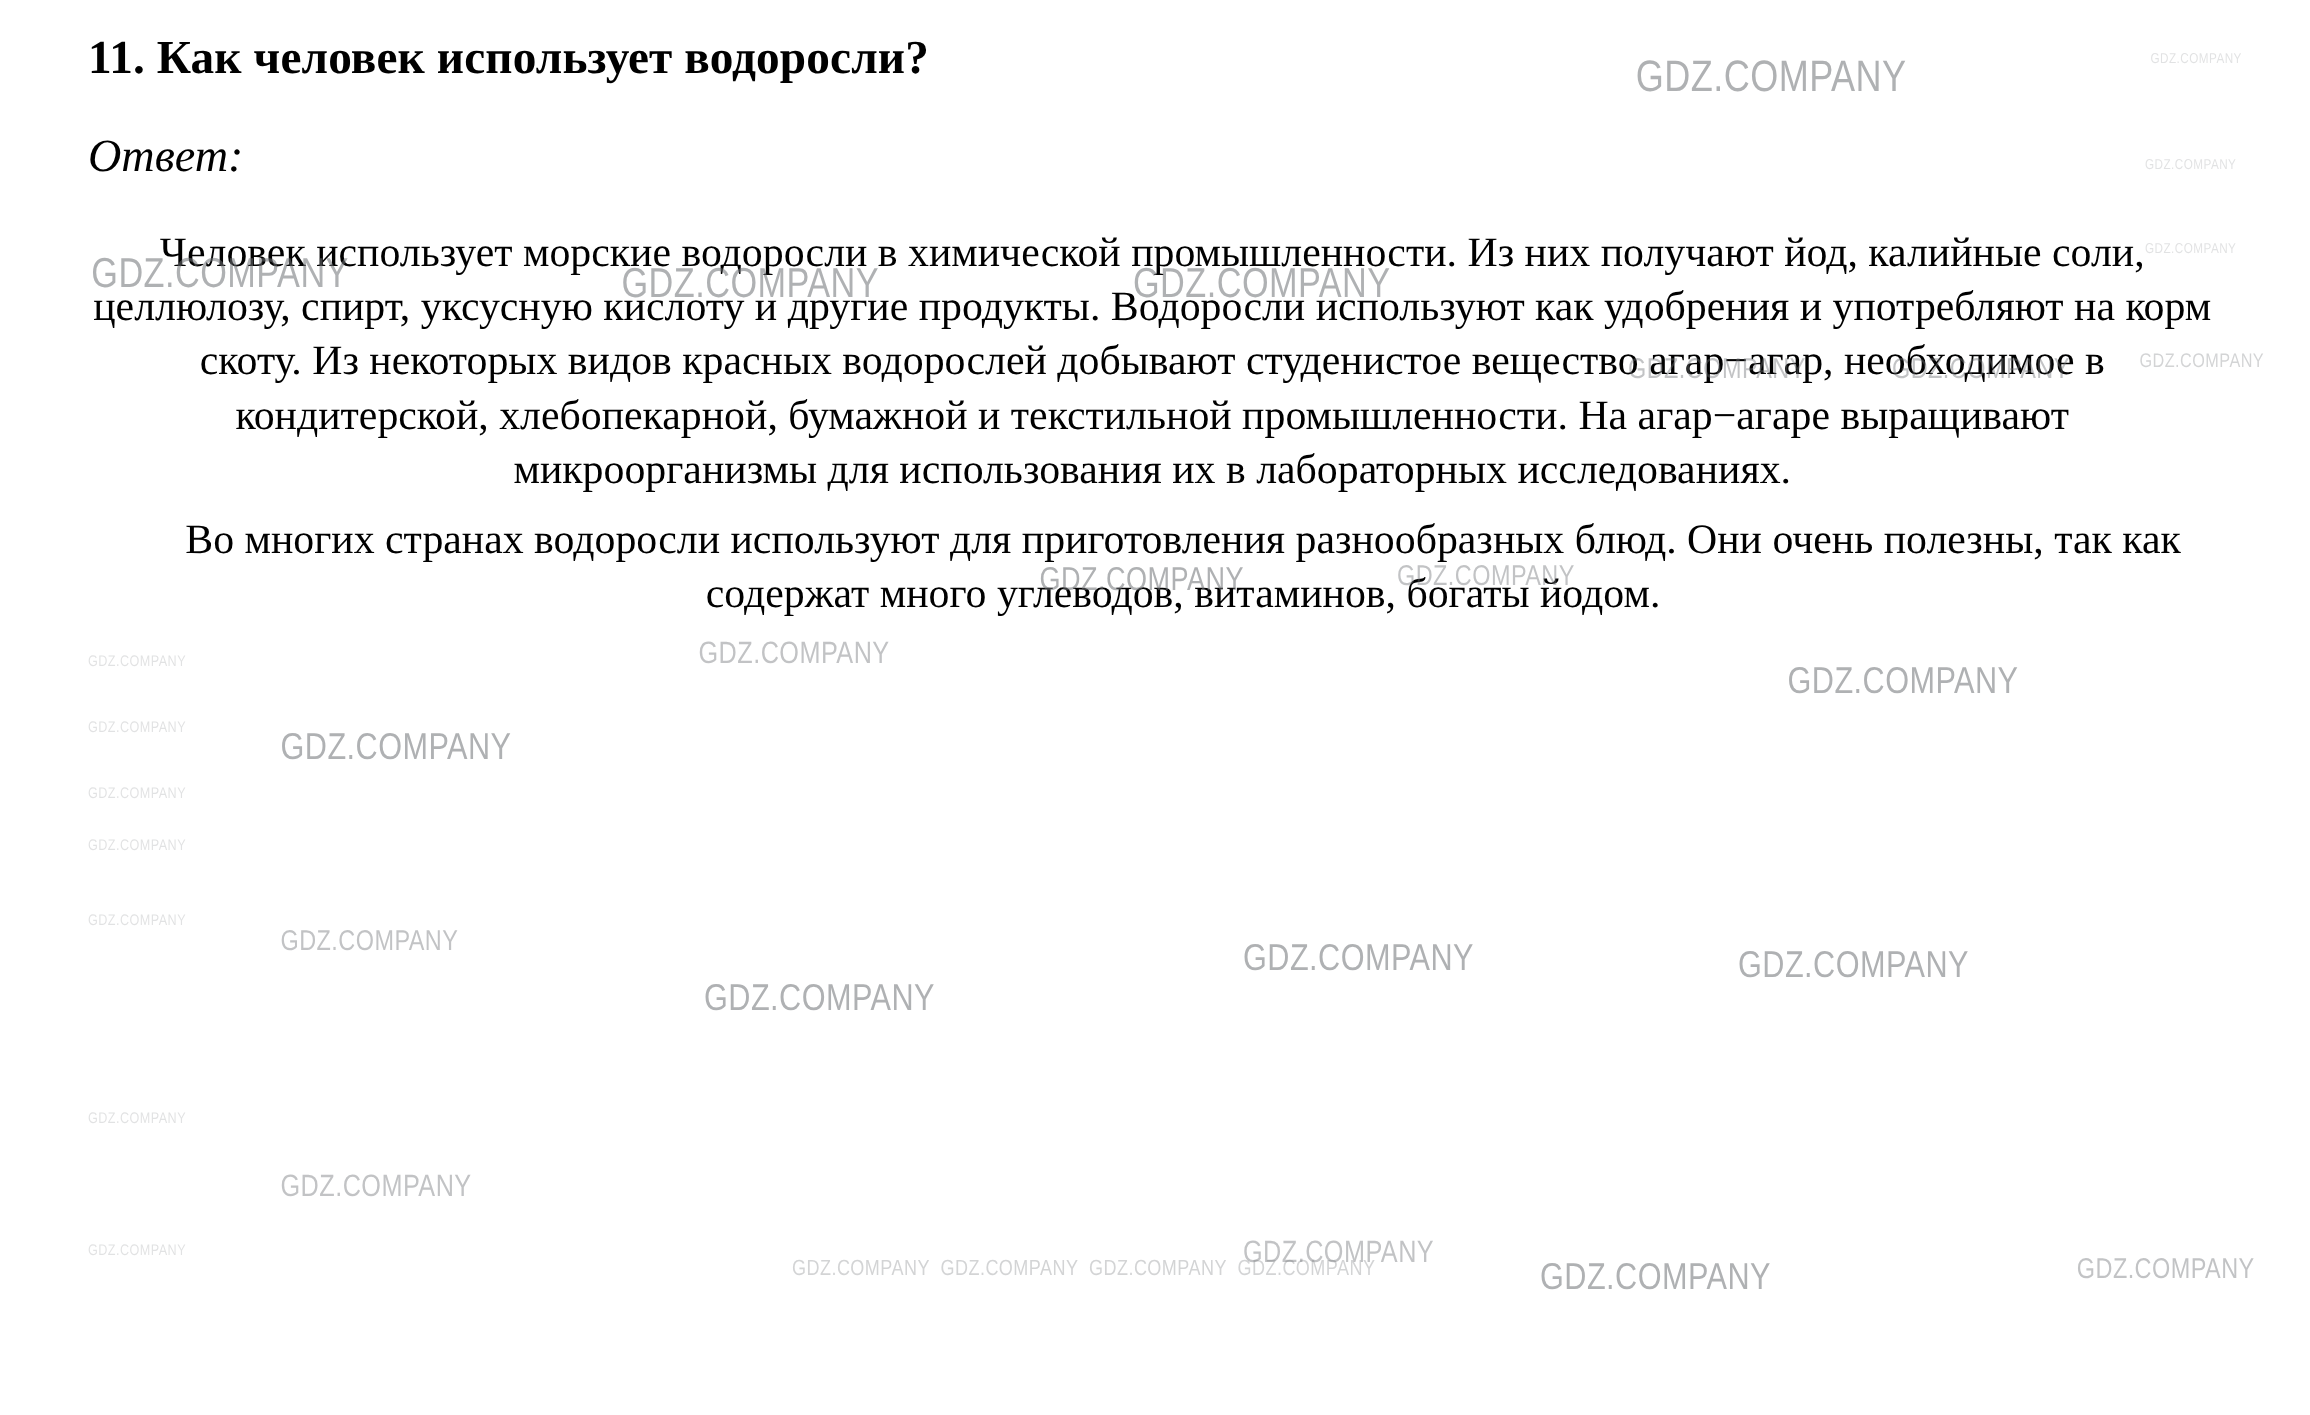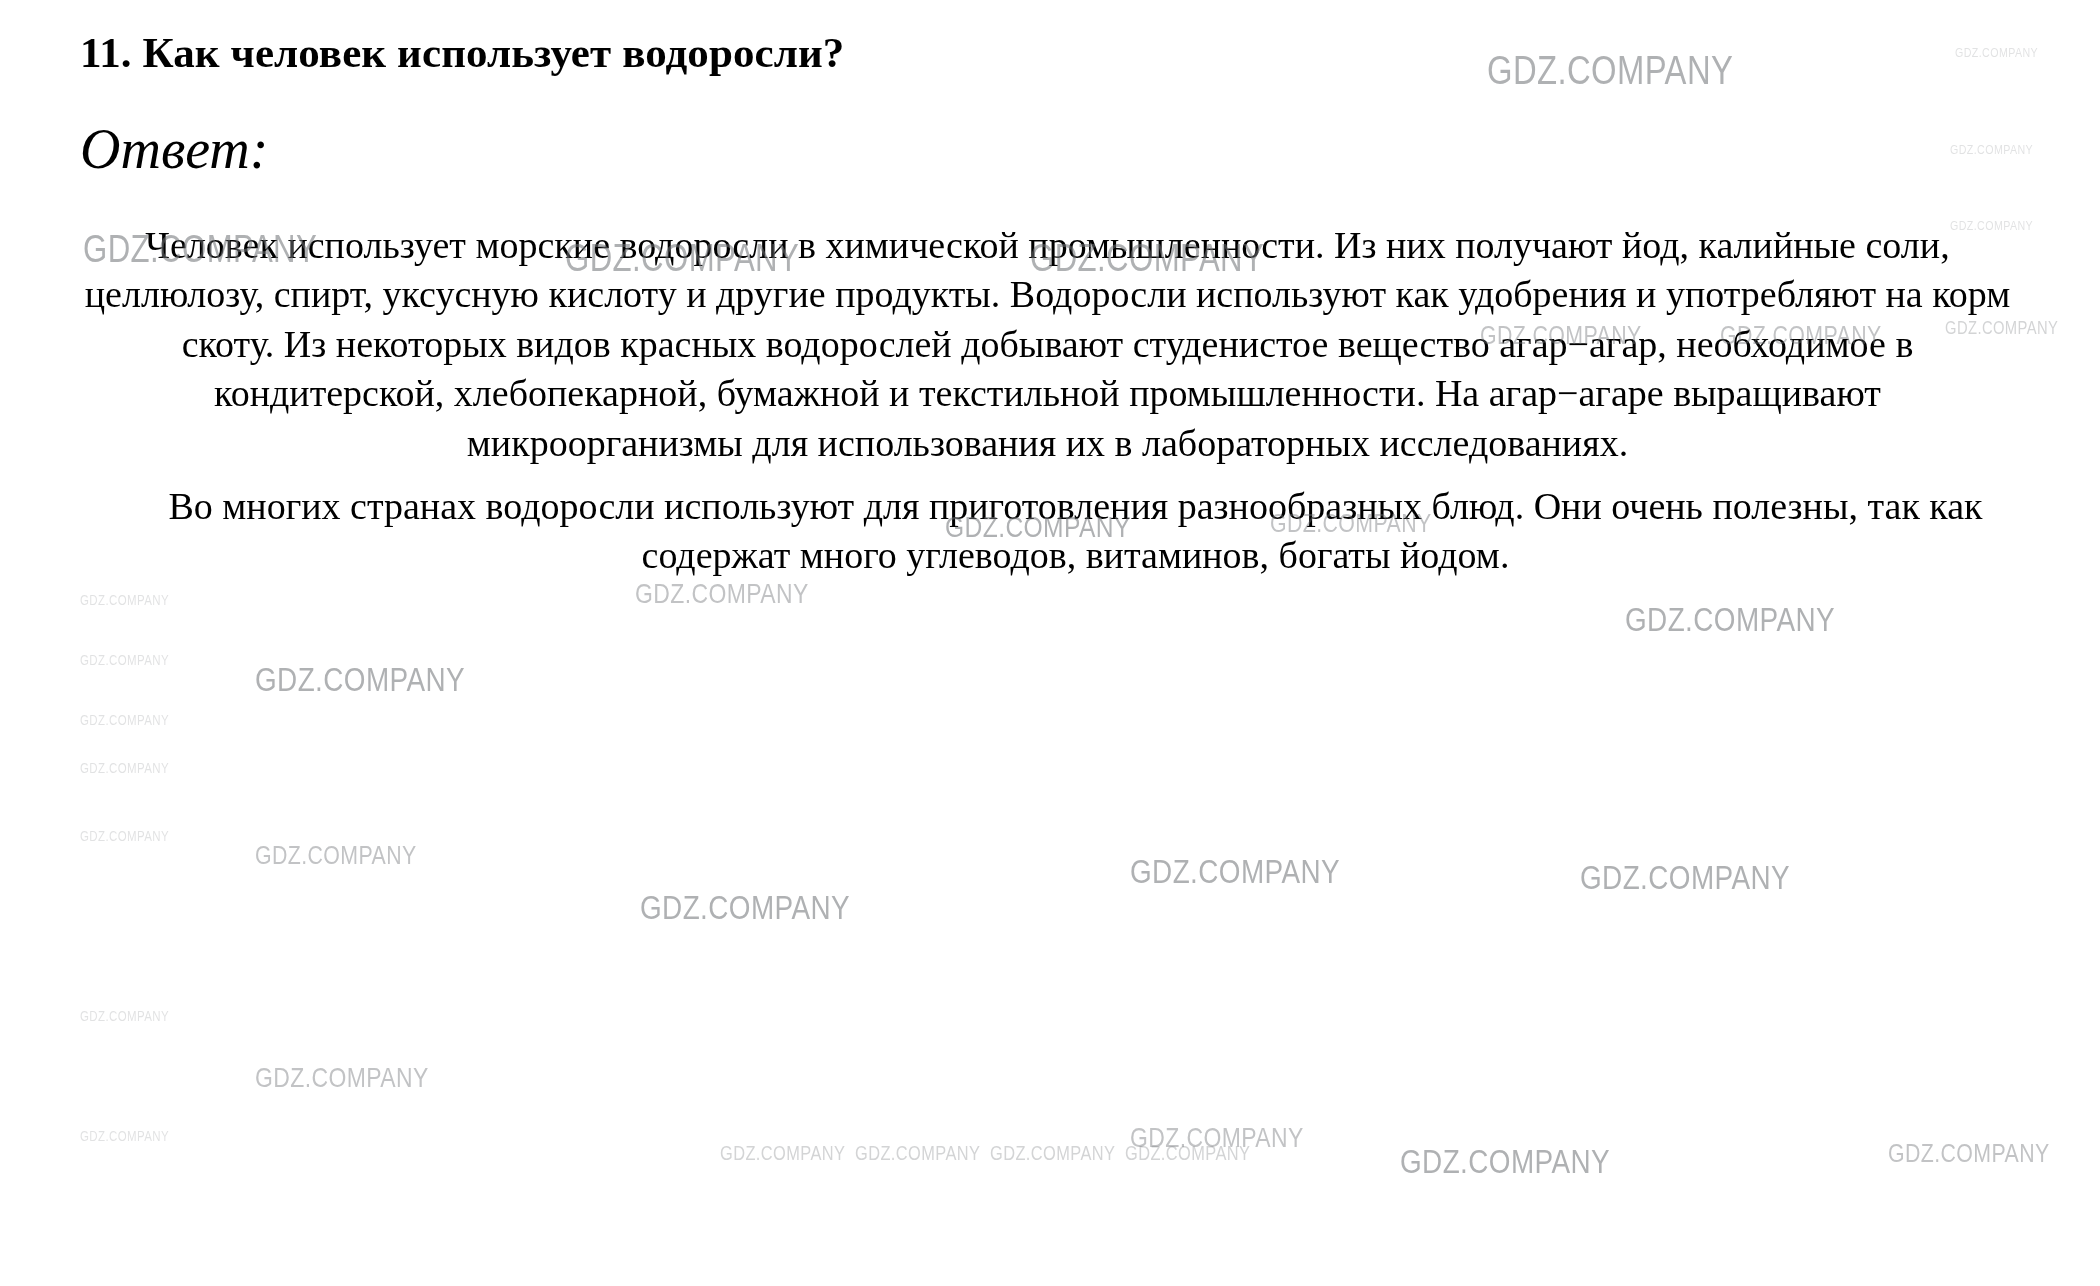--- a/index.html
+++ b/index.html
@@ -39,21 +39,21 @@
     font-size: 43px;
     line-height: 1.15;
     letter-spacing: 0.1px;
     margin: 0 0 42px 0;
     white-space: nowrap;
   }
 
   .answer-label {
     font-family: "Liberation Serif", serif;
     font-style: italic;
-    font-size: 56px;
+    font-size: 42px;
     line-height: 1.1;
     margin: 0 0 40px 0;
   }
 
   .para {
     font-family: "Liberation Serif", serif;
     font-size: 38px;
     line-height: 1.30;
     margin: 0 0 14px 0;
     text-align: center;

